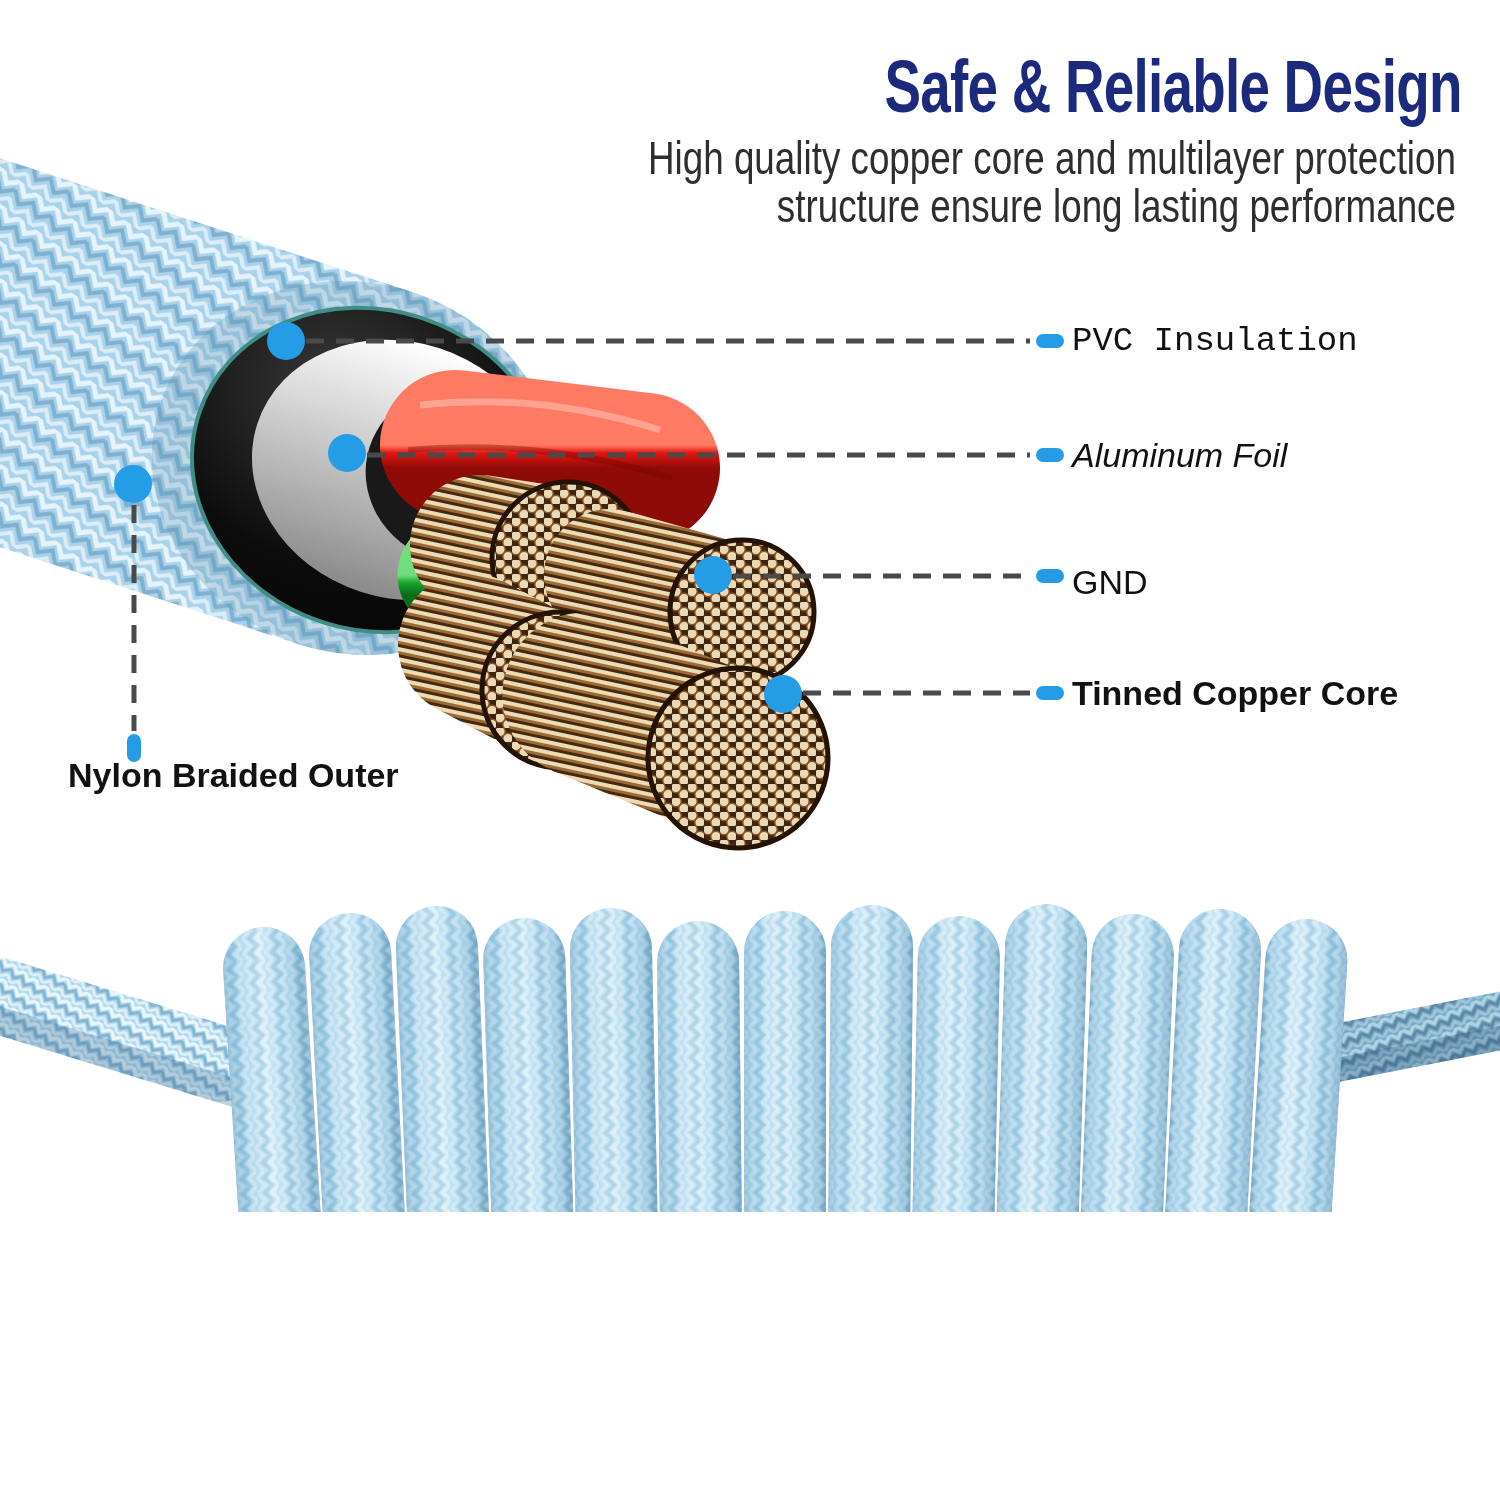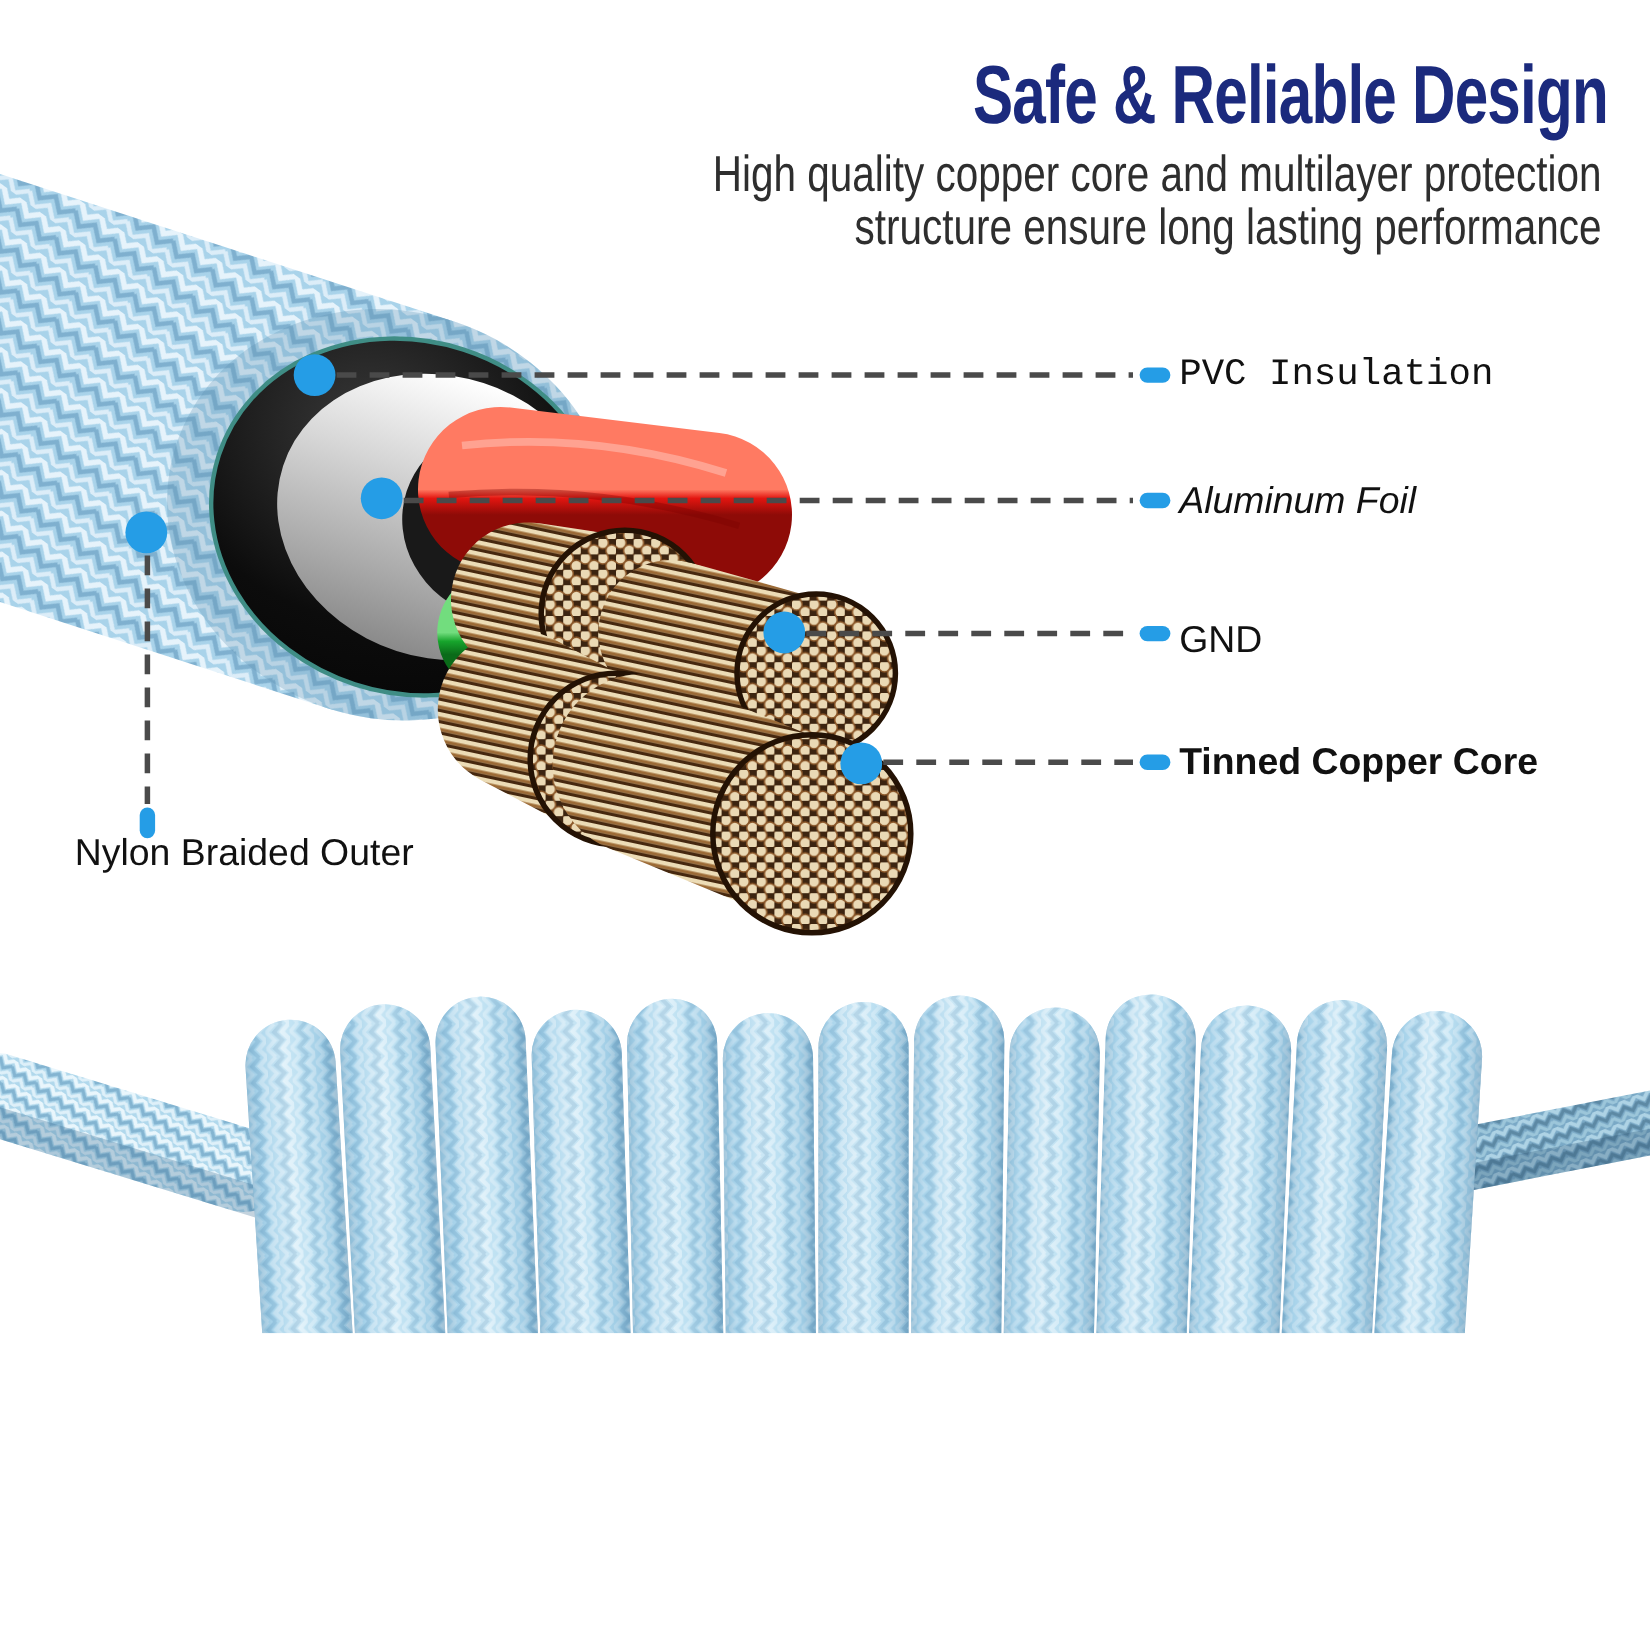--- a/index.html
+++ b/index.html
@@ -11,21 +11,21 @@
          transform:scaleX(.73);transform-origin:100% 50%;}
   .subtitle{position:absolute;top:134px;right:44px;font-size:46px;line-height:48px;
          color:var(--subtitle-text,#2e2e2e);text-align:right;white-space:nowrap;
          transform:scaleX(.8);transform-origin:100% 0;}
   .callout-label{position:absolute;font-size:34px;line-height:42px;
          color:var(--label-text,#111);white-space:nowrap;}
   .lbl-pvc{left:1072px;top:320px;font-family:Liberation Mono, monospace;}
   .lbl-alu{left:1072px;top:434px;font-style:italic;}
   .lbl-gnd{left:1072px;top:561px;}
   .lbl-cu{left:1072px;top:672px;font-weight:bold;}
-  .lbl-nylon{left:68px;top:754px;}
+  .lbl-nylon{left:68px;top:754px;font-weight:bold;}
 </style>
 </head>
 <body style="background: rgb(255, 255, 255);">
 
 <div class="page">
 
   <svg class="art" viewBox="0 0 1500 1500">
     <defs>
       <pattern id="braidBig" width="44" height="30" patternUnits="userSpaceOnUse" patternTransform="rotate(18)">
         <rect width="44" height="30" fill="#a9d3ea"></rect>

